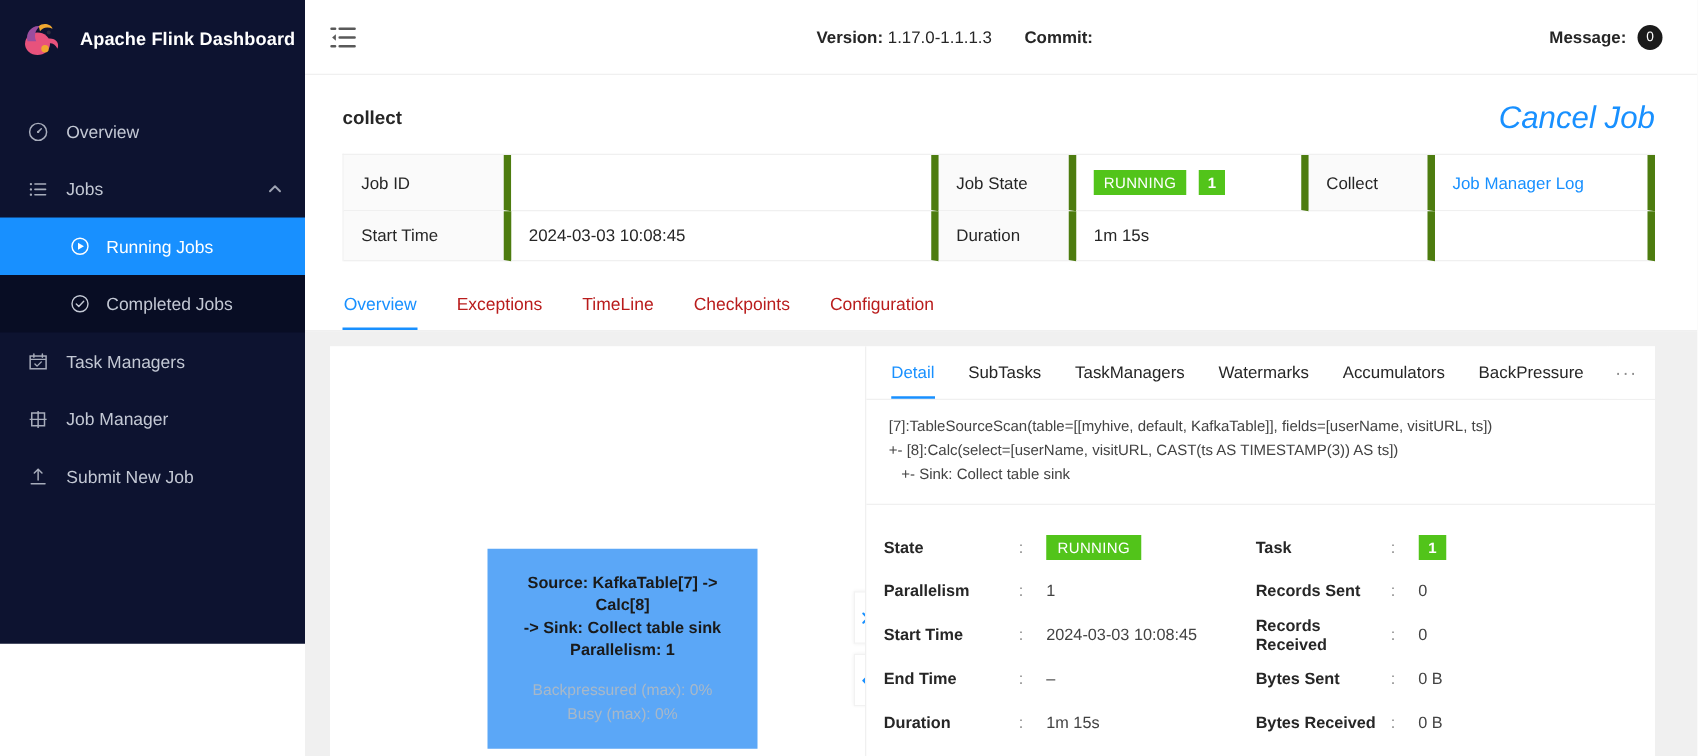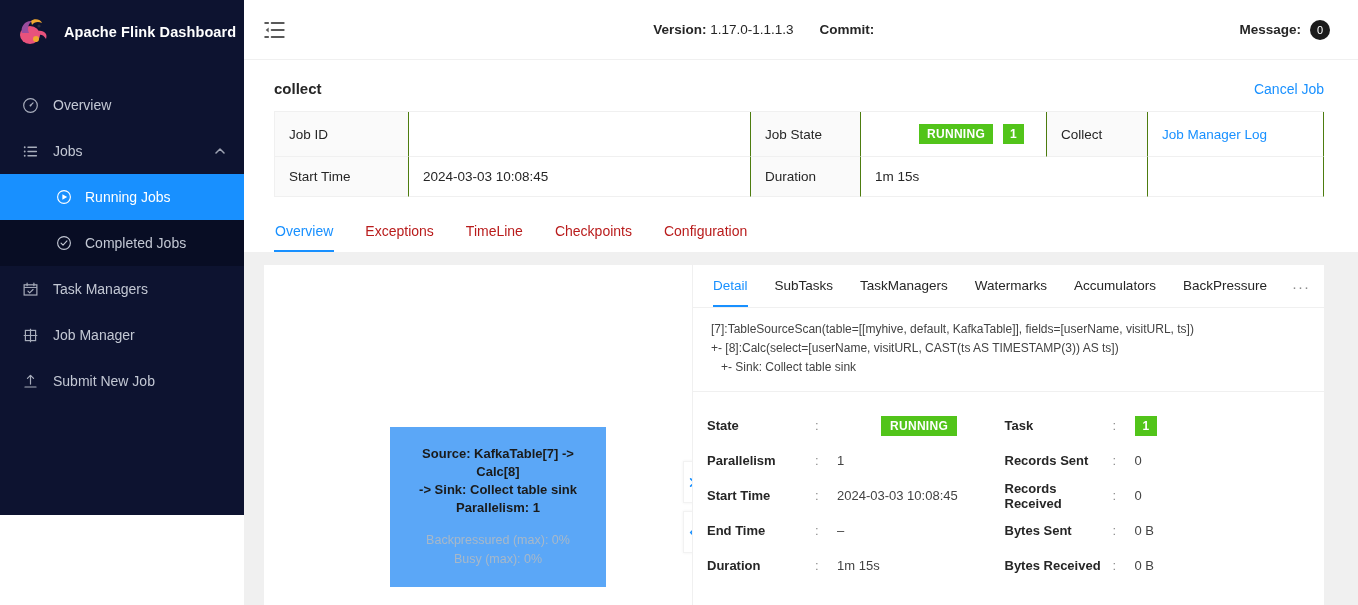--- a/index.html
+++ b/index.html
@@ -61,38 +61,38 @@
     background: #1b1b1b; color: #fff; font-size: 11px;
     display: flex; align-items: center; justify-content: center;
   }
 
   .page { flex: 1; background: #ffffff; display: flex; flex-direction: column; overflow: hidden;}
   .page-head {
     display: flex; align-items: center; justify-content: space-between;
     padding: 20px 34px 14px 30px;
   }
   .job-name { font-size: 15px; font-weight: bold; color: #262626; }
-  .cancel-job { font-size: 14px; color: #1890ff; cursor: pointer; }
+  .cancel-job { font-size: 25px; color: #1890ff; cursor: pointer; font-style: italic; }
 
   .info-table {
     margin: 0 34px 0 30px;
     border: 1px solid #f0f0f0; border-right: 0; border-bottom: 0;
     display: grid;
     grid-template-columns: 134px 342px 110px 186px 101px 1fr;
     font-size: 13.5px; color: #262626;
   }
-  .cell { border-right: 1px solid #4d7c0f; border-bottom: 1px solid #f0f0f0;
+  .cell { border-right: 6px solid #4d7c0f; border-bottom: 1px solid #f0f0f0;
           padding: 12px 14px; display: flex; align-items: center; min-height: 37px;}
   .cell.lbl { background: #fafafa; }
   .cell.blank { background: #ffffff; }
   .cell.span2 { grid-column: span 2; }
   .link { color: #1890ff; cursor: pointer; }
   .badge-green {
-    background: #52c41a; color: #ffffff; font-size: 12px; font-weight: bold;
-    padding: 3px 8px; letter-spacing: .3px; margin-left: 44px;
+    background: #52c41a; color: #ffffff; font-size: 12px; font-weight: normal;
+    padding: 3px 8px; letter-spacing: .3px;
   }
   .badge-num {
     background: #52c41a; color: #ffffff; font-size: 12px; font-weight: bold;
     padding: 3px 7px; margin-left: 10px;
   }
 
   .tabs {
     display: flex; gap: 30px; padding: 0 30px; margin-top: 16px;
     border-bottom: 1px solid #f0f0f0; background: #ffffff;
   }

